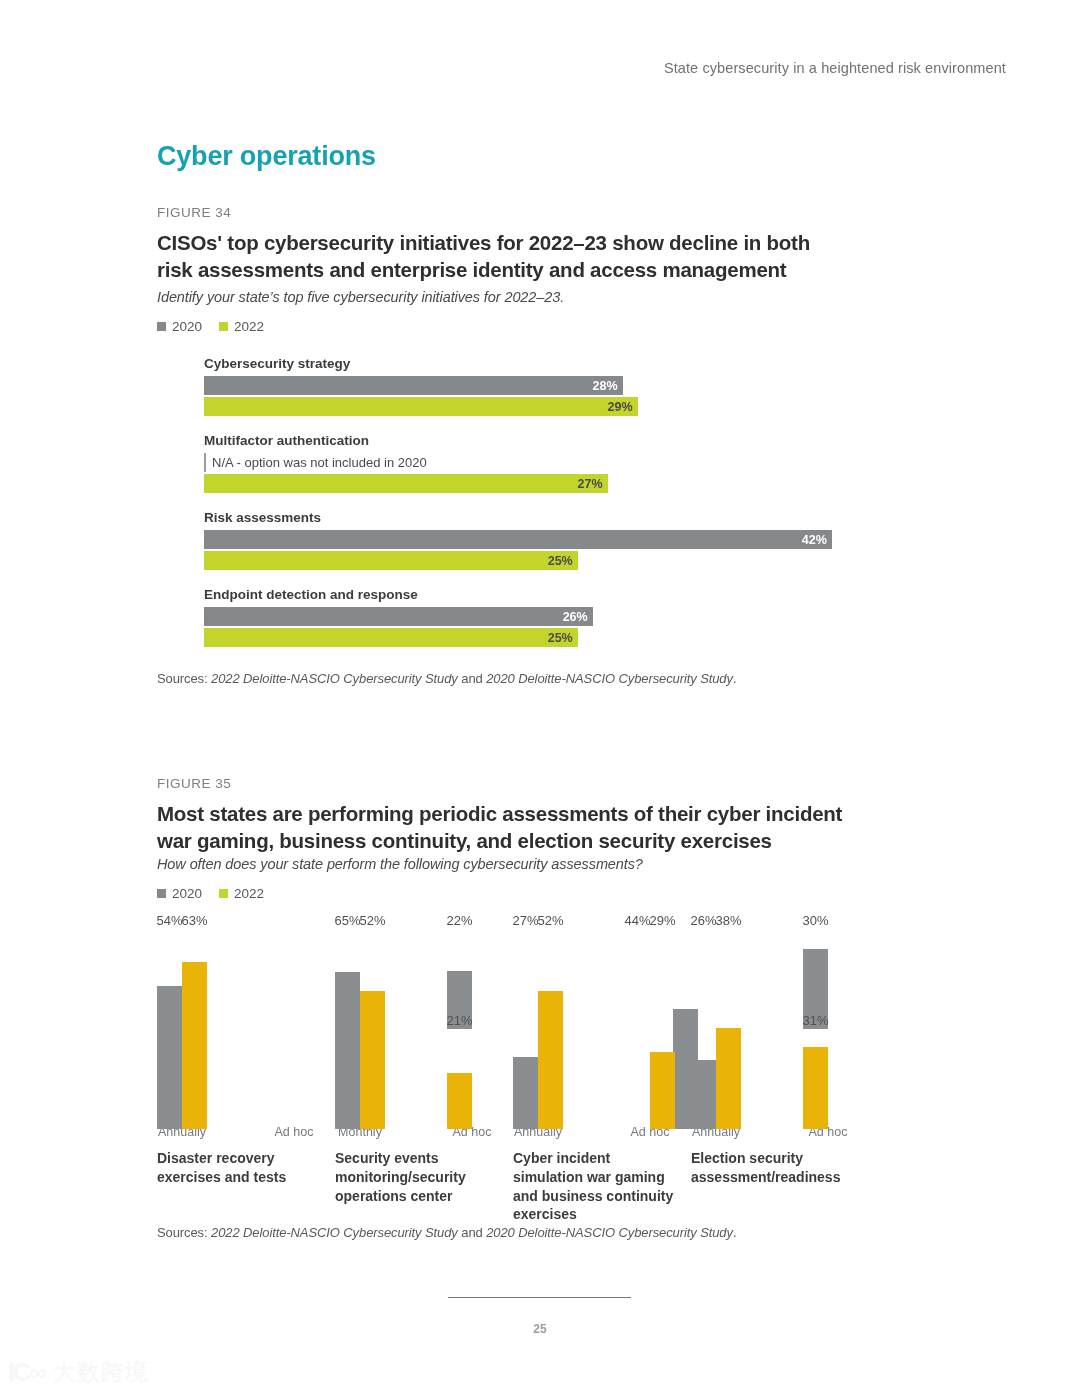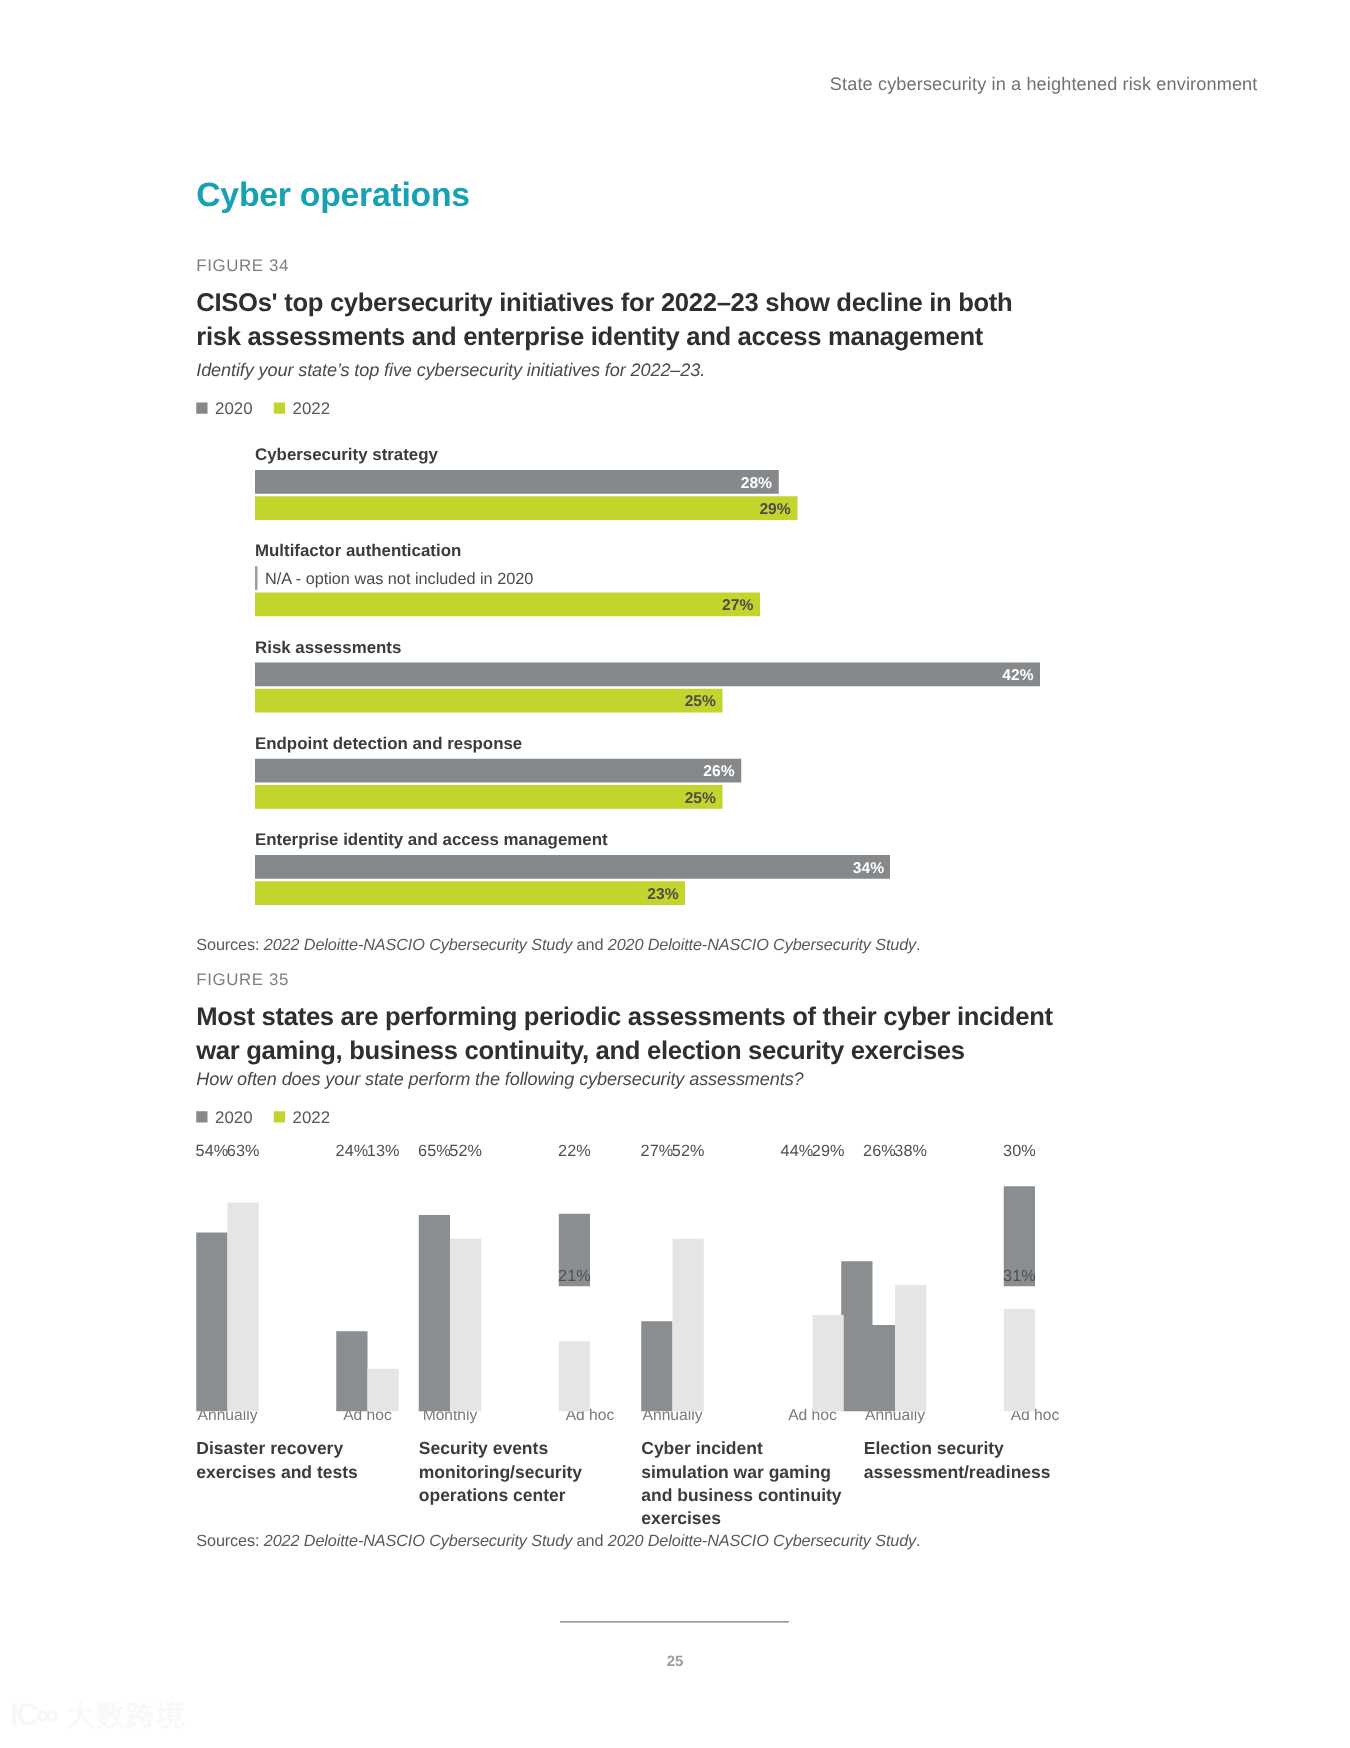--- a/index.html
+++ b/index.html
@@ -159,21 +159,21 @@
     width: 25px;
     display: flex;
     flex-direction: column;
     justify-content: flex-end;
     height: 200px;
   }
   .vbar {
     width: 25px;
   }
   .vbar.gray { background: #8b8e91; }
-  .vbar.green { background: #e5e5e5; }
+  .vbar.green { background: #eab308; }
   .vbar-val {
     position: absolute;
     bottom: 100%;
     left: 50%;
     transform: translateX(-50%);
     font-size: 13px;
     color: #4e5154;
     white-space: nowrap;
     margin-bottom: 1px;
   }
@@ -308,33 +308,20 @@
           <div class="hbar gray" style="width: 388.7px;">
             <span class="hbar-val">26%</span>
           </div>
         </div>
         <div class="hbar-row">
           <div class="hbar green" style="width: 373.75px;">
             <span class="hbar-val">25%</span>
           </div>
         </div>
       </div>
-      <div class="hbar-group">
-        <div class="hbar-cat">Enterprise identity and access management</div>
-        <div class="hbar-row">
-          <div class="hbar gray" style="width: 508.3px;">
-            <span class="hbar-val">34%</span>
-          </div>
-        </div>
-        <div class="hbar-row">
-          <div class="hbar green" style="width: 343.85px;">
-            <span class="hbar-val">23%</span>
-          </div>
-        </div>
-      </div>
     </div>
 
   <div class="sources" style="margin-top:24px;">
     <span>Sources:</span>
     <i>2022 Deloitte-NASCIO Cybersecurity Study</i>
     <span>and</span>
     <i>2020 Deloitte-NASCIO Cybersecurity Study</i><span>.</span>
   </div>
 </div>
 
@@ -365,32 +352,20 @@
                 <div class="vbar gray" style="height: 143.64px;">
                   <span class="vbar-val">54%</span>
                 </div>
               </div>
               <div class="vbar-wrap">
                 <div class="vbar green" style="height: 167.58px;">
                   <span class="vbar-val">63%</span>
                 </div>
               </div>
             </div>
-            <div class="vbar-pair" style="margin-right: 0px;">
-              <div class="vbar-wrap">
-                <div class="vbar gray" style="height: 63.84px;">
-                  <span class="vbar-val">24%</span>
-                </div>
-              </div>
-              <div class="vbar-wrap">
-                <div class="vbar green" style="height: 34.58px;">
-                  <span class="vbar-val">13%</span>
-                </div>
-              </div>
-            </div>
           </div>
           <div class="vbar-grouptitle" style="width: 168px;">Disaster recovery exercises and tests</div>
         </div>
         <div class="vbar-group" style="width: 178px;">
           <div class="vbar-tick" style="left: 0px; top: 206px;">Monthly</div>
           <div class="vbar-tick" style="left: 112px; top: 206px;">Ad hoc</div>
           <div class="vbar-pairs">
             <div class="vbar-pair" style="margin-right: 62px;">
               <div class="vbar-wrap">
                 <div class="vbar gray" style="height: 157px;">

